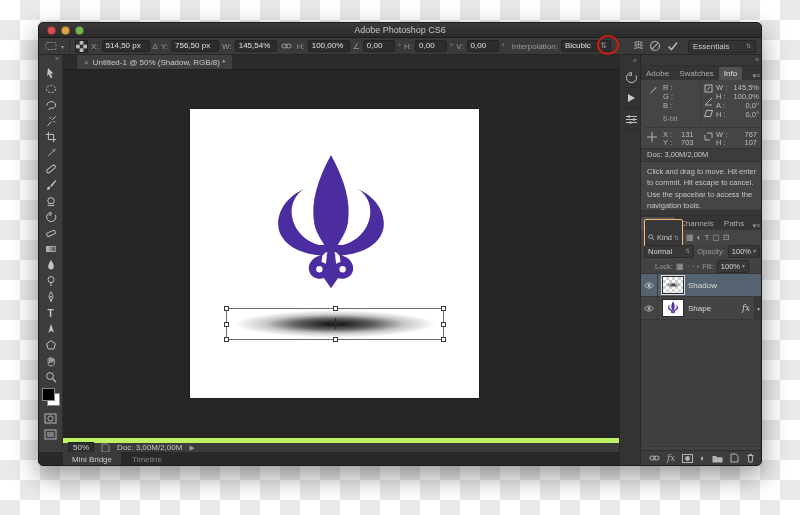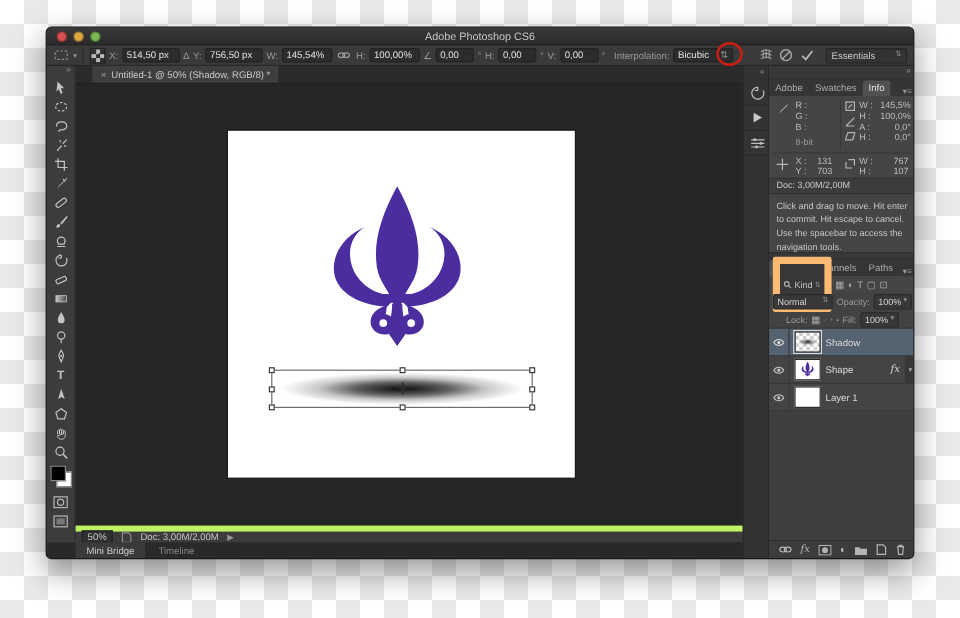--- a/index.html
+++ b/index.html
@@ -66,21 +66,21 @@
   .ptab.on{background:#515151;color:#e3e3e3;border-radius:2px 2px 0 0}
   .pmenu{margin-left:auto;padding-right:3px;font-size:7px;color:#9a9a9a}
   .infobody{position:relative;height:68px;background:#454545;font-size:7.5px;color:#bdbdbd}
   .iv{position:absolute}
   .vdiv{position:absolute;left:59px;top:3px;width:1px;height:42px;background:#393939}
   .hdiv{position:absolute;left:3px;right:3px;top:47px;height:1px;background:#393939}
   .docline{height:12px;background:#3c3c3c;border-top:1px solid #333;border-bottom:1px solid #333;line-height:12px;padding-left:6px;font-size:7.5px;color:#c9c9c9}
   .hint{height:40px;padding:4px 6px;font-size:7.5px;line-height:1.5;color:#c6c6c6;background:#454545}
   .pgap{height:4px;background:#383838;border-top:1px solid #303030;border-bottom:1px solid #303030}
   .frow{height:14px;background:#454545;display:flex;align-items:center;gap:3px;padding:0 3px;font-size:7.5px}
-  .kindpill{background:#383838;border:6px solid #fdba74;border-radius:2px;height:10px;display:flex;align-items:center;gap:2px;padding:12px 3px;color:#c4c4c4}
+  .kindpill{background:#383838;border:1px solid #fdba74;border-radius:2px;height:10px;display:flex;align-items:center;gap:2px;padding:12px 3px;color:#c4c4c4}
   .ficon{color:#a9a9a9;font-size:8px}
   .blend{height:15px;display:flex;align-items:center;gap:3px;padding:0 3px;background:#424242;font-size:7.5px}
   .dd{background:#383838;border:1px solid #2b2b2b;border-radius:2px;height:11px;line-height:11px;padding:0 3px;color:#d5d5d5;display:flex;align-items:center;justify-content:space-between}
   .lockrow{height:14px;display:flex;align-items:center;gap:3px;padding:0 14px;background:#424242;font-size:7.5px;border-bottom:1px solid #363636}
   .lrow{height:22px;display:flex;align-items:center;gap:4px;border-bottom:1px solid #373737;background:#444;position:relative}
   .lrow.sel{background:#55626f}
   .eyecell{width:16px;display:flex;justify-content:center;border-right:1px solid #3a3a3a;height:100%;align-items:center}
   .thumb{width:20px;height:16px;background:#fff;border:1px solid #2a2a2a;position:relative;overflow:hidden}
   .thumb.checker{background:conic-gradient(#cfcfcf 25%,#fff 0 50%,#cfcfcf 0 75%,#fff 0);background-size:6px 6px}
   .thumb.selected{outline:1px solid #ddd}
@@ -513,30 +513,20 @@
         </span>
         <span class="thumb">
           <svg width="12" height="14" viewBox="0 0 120 140" style="position:absolute;left:4px;top:1px">
               <use href="#fleur" color="#4c2d9f"></use>
             </svg>
         </span>
         <span class="lname">Shape</span>
         <span class="fxtag">fx</span>
         <span class="fxchev">▾</span>
       </div>
-      <div class="lrow">
-        <span class="eyecell">
-          <svg width="10" height="7" viewBox="0 0 12 8">
-              <path d="M1 4 C2.5 1.5 4 1 6 1 C8 1 9.5 1.5 11 4 C9.5 6.5 8 7 6 7 C4 7 2.5 6.5 1 4 Z" fill="none" stroke="#c5c5c5"></path>
-              <circle cx="6" cy="4" r="1.6" fill="#c5c5c5"></circle>
-            </svg>
-        </span>
-        <span class="thumb"></span>
-        <span class="lname">Layer 1</span>
-      </div>
       <div class="lfill" style="height:126px"></div>
 
       <div class="pbottom">
         <svg width="11" height="8" viewBox="0 0 11 8">
             <ellipse cx="3.6" cy="4" rx="2.8" ry="2" fill="none" stroke="#b5b5b5"></ellipse>
             <ellipse cx="7.4" cy="4" rx="2.8" ry="2" fill="none" stroke="#b5b5b5"></ellipse>
           </svg>
         <span style="font-family:'DejaVu Serif',serif;font-style:italic;font-size:8.5px;color:#b5b5b5">fx</span>
         <svg width="11" height="9" viewBox="0 0 11 9">
             <rect x="0.5" y="0.5" width="10" height="8" fill="none" stroke="#b5b5b5"></rect>

